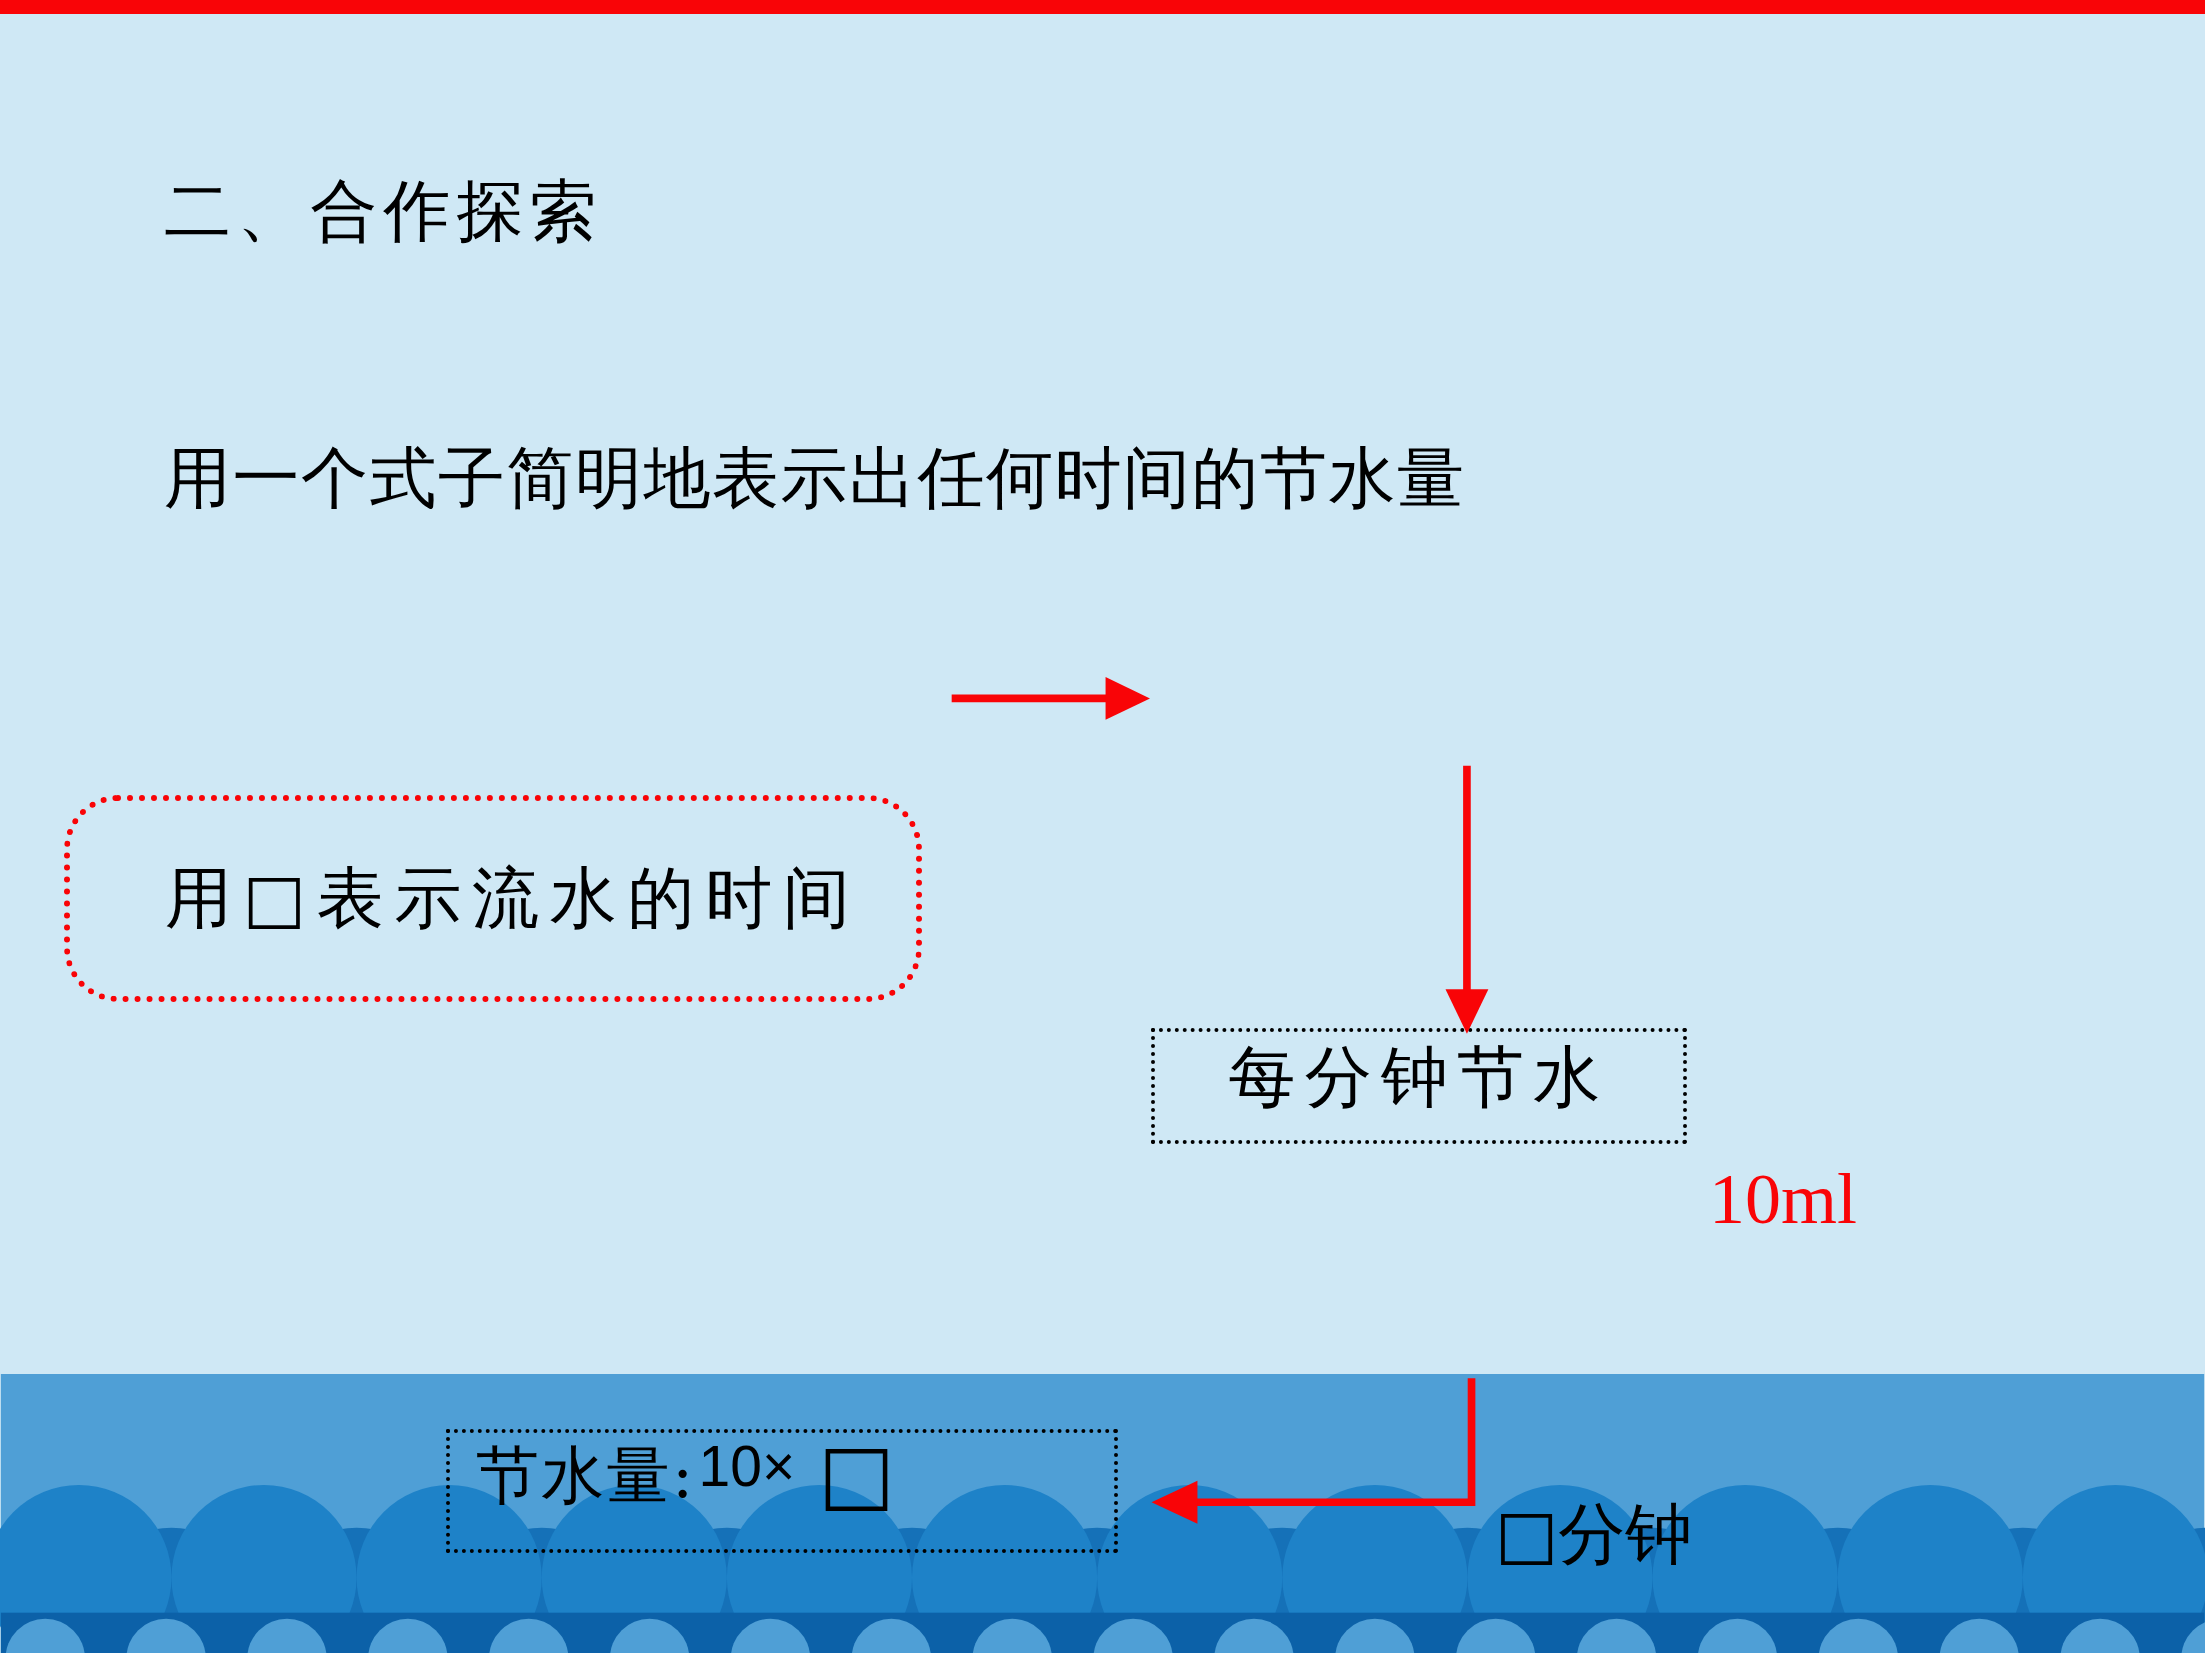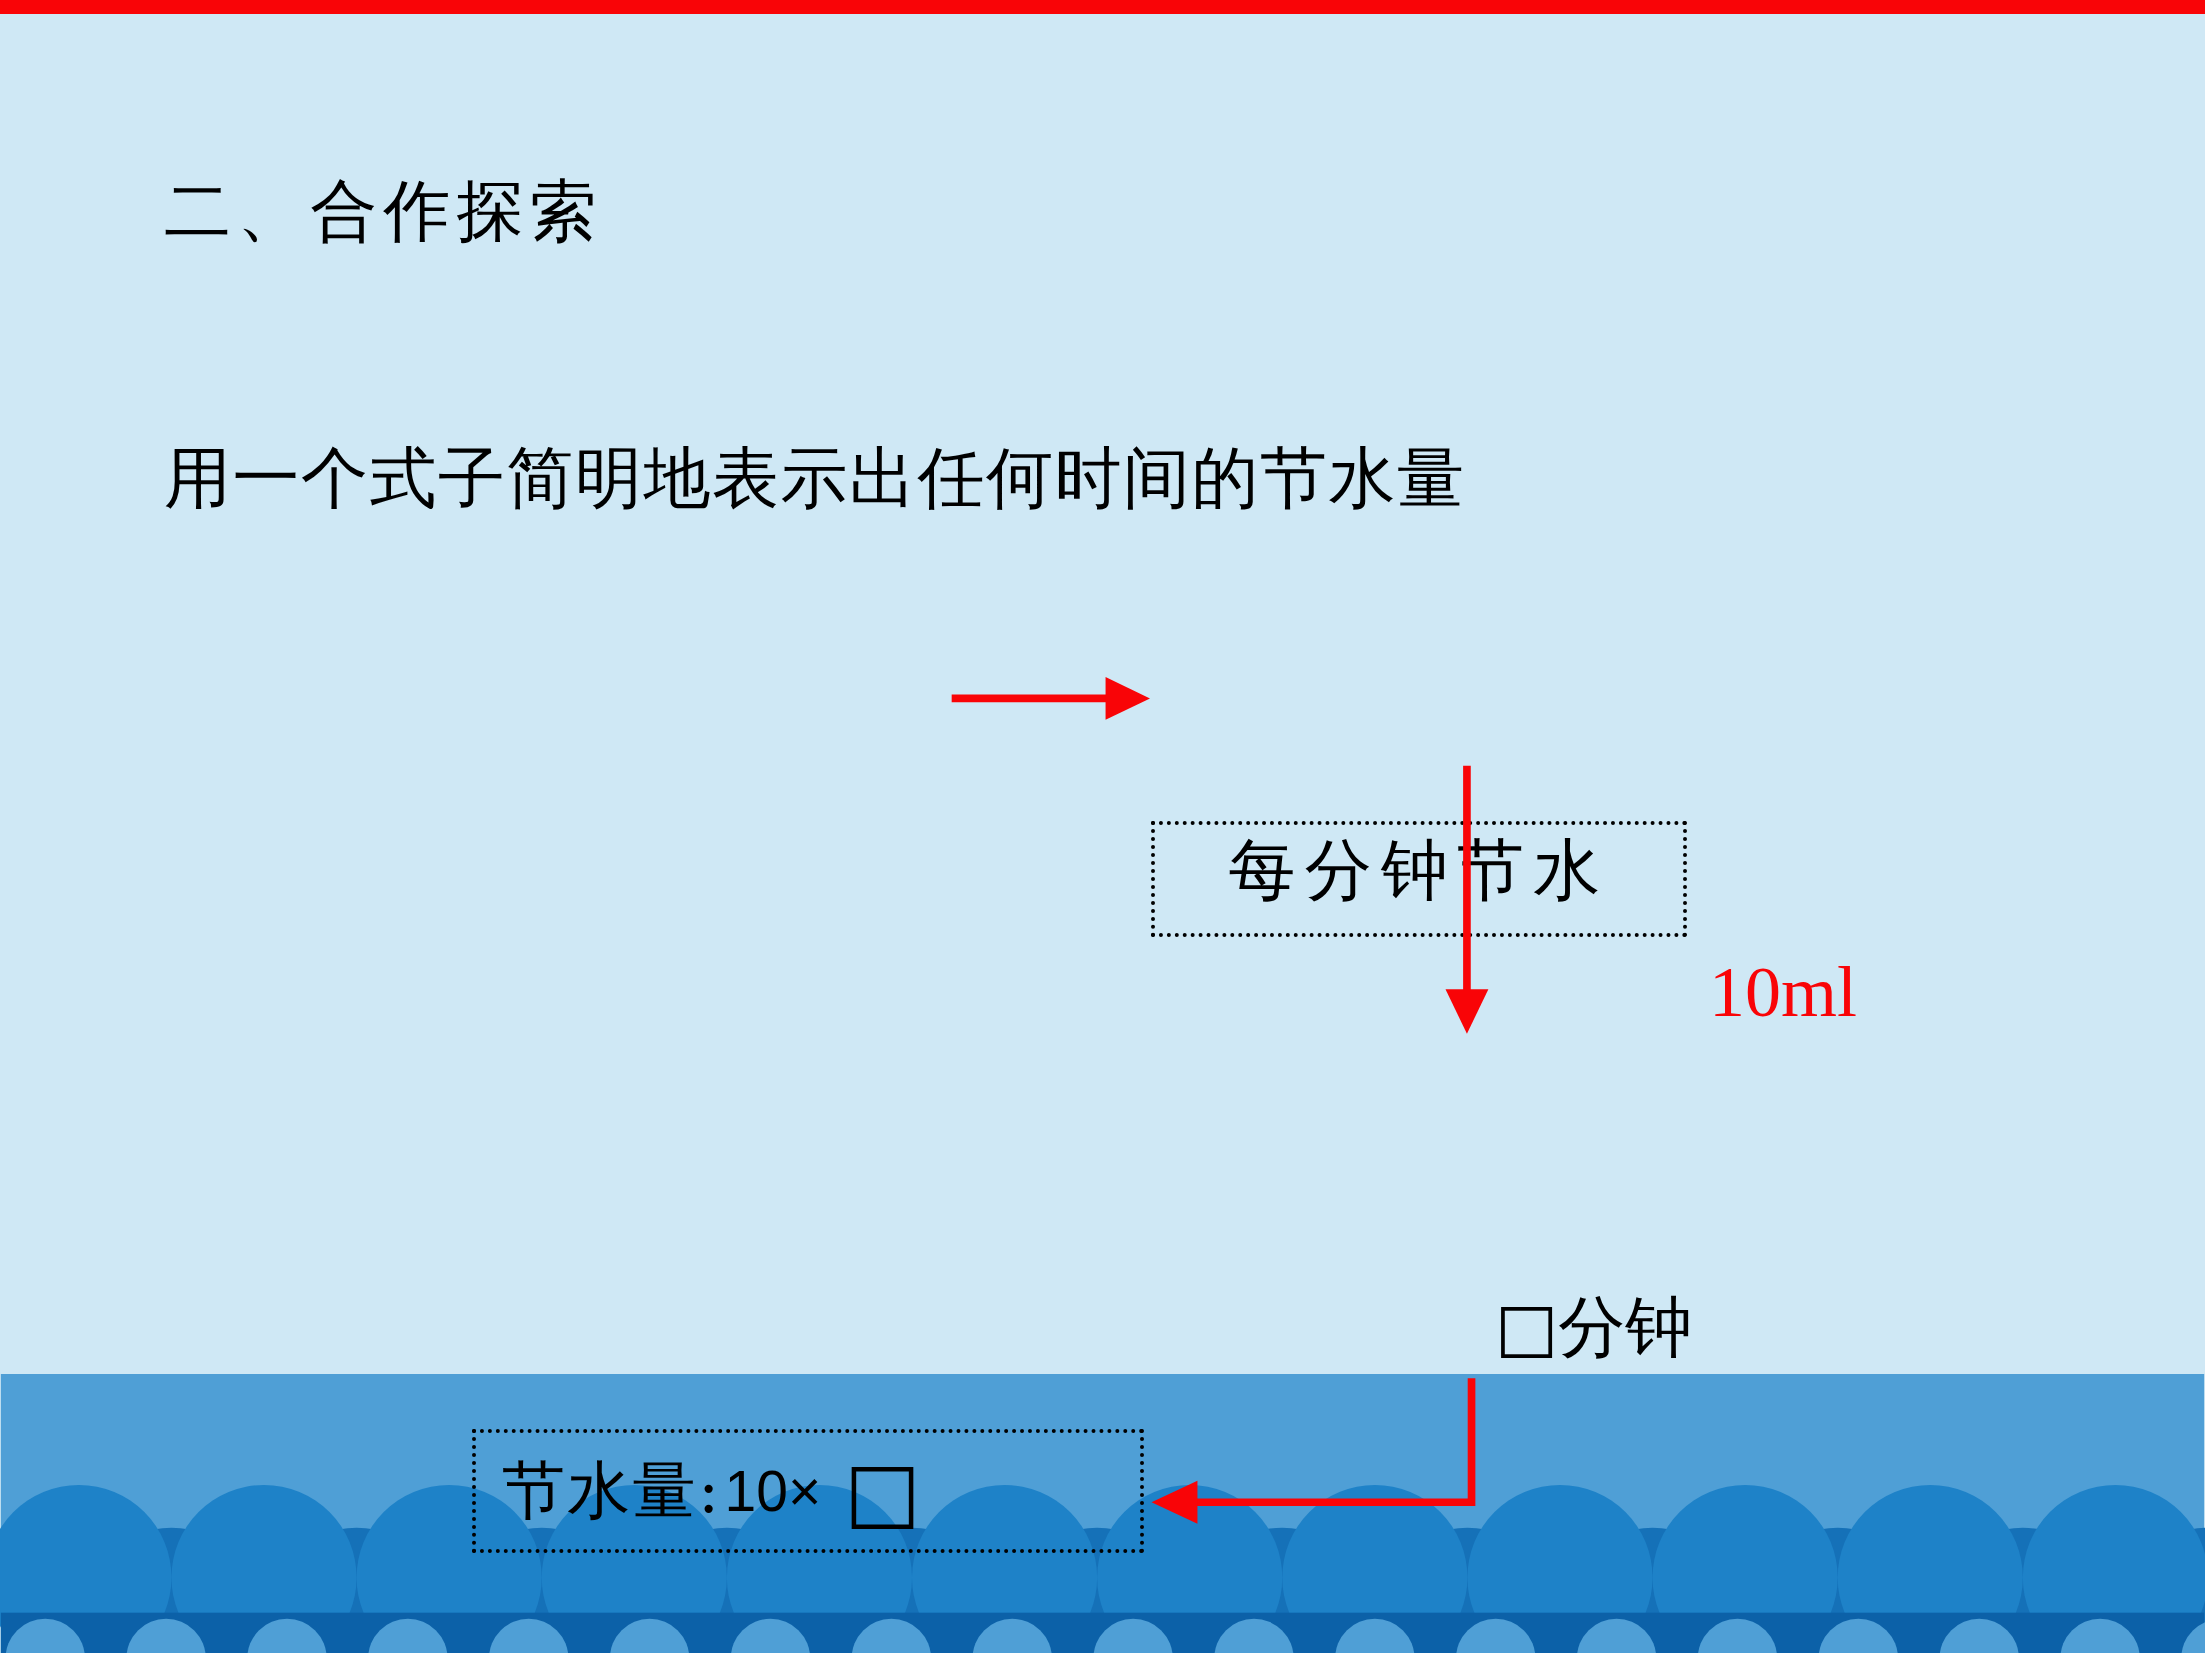--- a/index.html
+++ b/index.html
@@ -20,22 +20,22 @@
     position:absolute;left:1151px;top:625px;width:536px;height:116px;box-sizing:border-box;
     border:4.6px dotted #000;display:flex;align-items:flex-start;justify-content:center;
     font-size:67px;letter-spacing:9.2px;
   }
   .per-min-value{
     position:absolute;left:1709px;top:639px;font-size:72px;color:var(--accent-red,#f90407);
     font-family:"Liberation Serif", serif;
   }
   .minutes{position:absolute;left:1495px;top:887px;font-size:67px;}
   .result-box{
-    position:absolute;left:472px;top:1429px;width:672px;height:124px;box-sizing:border-box;
-    border:4.6px dotted #000;display:flex;align-items:center;padding-left:26px;z-index:6;
+    position:absolute;left:446px;top:1429px;width:672px;height:124px;box-sizing:border-box;
+    border:4.6px dotted #000;display:flex;padding-left:26px;z-index:6;
   }
   .result-label{font-size:63px;letter-spacing:2.3px;}
   .result-expr{font-family:"Liberation Sans", sans-serif;font-size:57px;margin-left:3.1px;}
   .result-square{font-size:81px;line-height:1;margin-left:23px;font-family:"DejaVu Sans", sans-serif;}
   .arrows{position:absolute;left:0;top:0;width:2205px;height:1654px;z-index:4;pointer-events:none;}
   .aline{stroke:var(--accent-red,#f90407);stroke-width:10;fill:none;}
   .ahead{fill:var(--accent-red,#f90407);stroke:none;}
   .waves{position:absolute;left:0;top:1374px;width:2205px;height:280px;z-index:1;}
   .layer{position:relative;z-index:3;}
 </style>
@@ -93,20 +93,23 @@
       <circle cx="2744" cy="372" r="52" fill="#4f9fd6"></circle>
       <circle cx="2902" cy="372" r="52" fill="#4f9fd6"></circle>
     </svg>
 
   <div class="top-strip layer"></div>
 
   <div class="title layer">二、合作探索</div>
 
   <div class="subtitle layer">用一个式子简明地表示出任何时间的节水量</div>
 
+  <div class="left-box layer">
+    <span>用□表示流水的时间</span>
+  </div>
 
   <div class="per-min-box layer">
     <span>每分钟节水</span>
   </div>
 
   <div class="per-min-value layer">10ml</div>
 
   <div class="minutes layer">□分钟</div>
 
   <svg class="arrows" viewBox="0 0 2880 2160">

